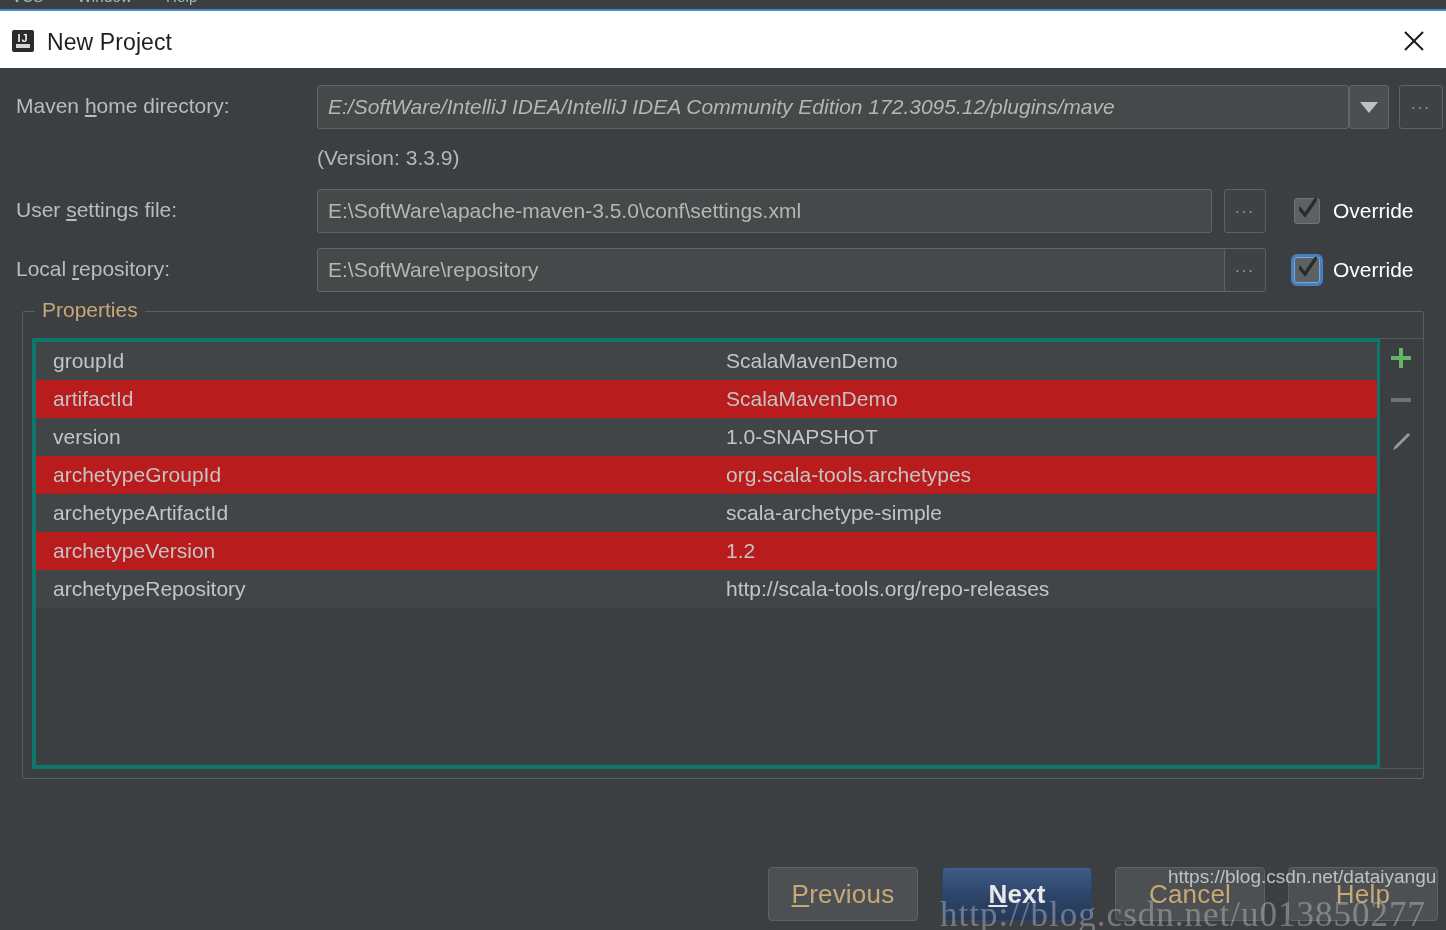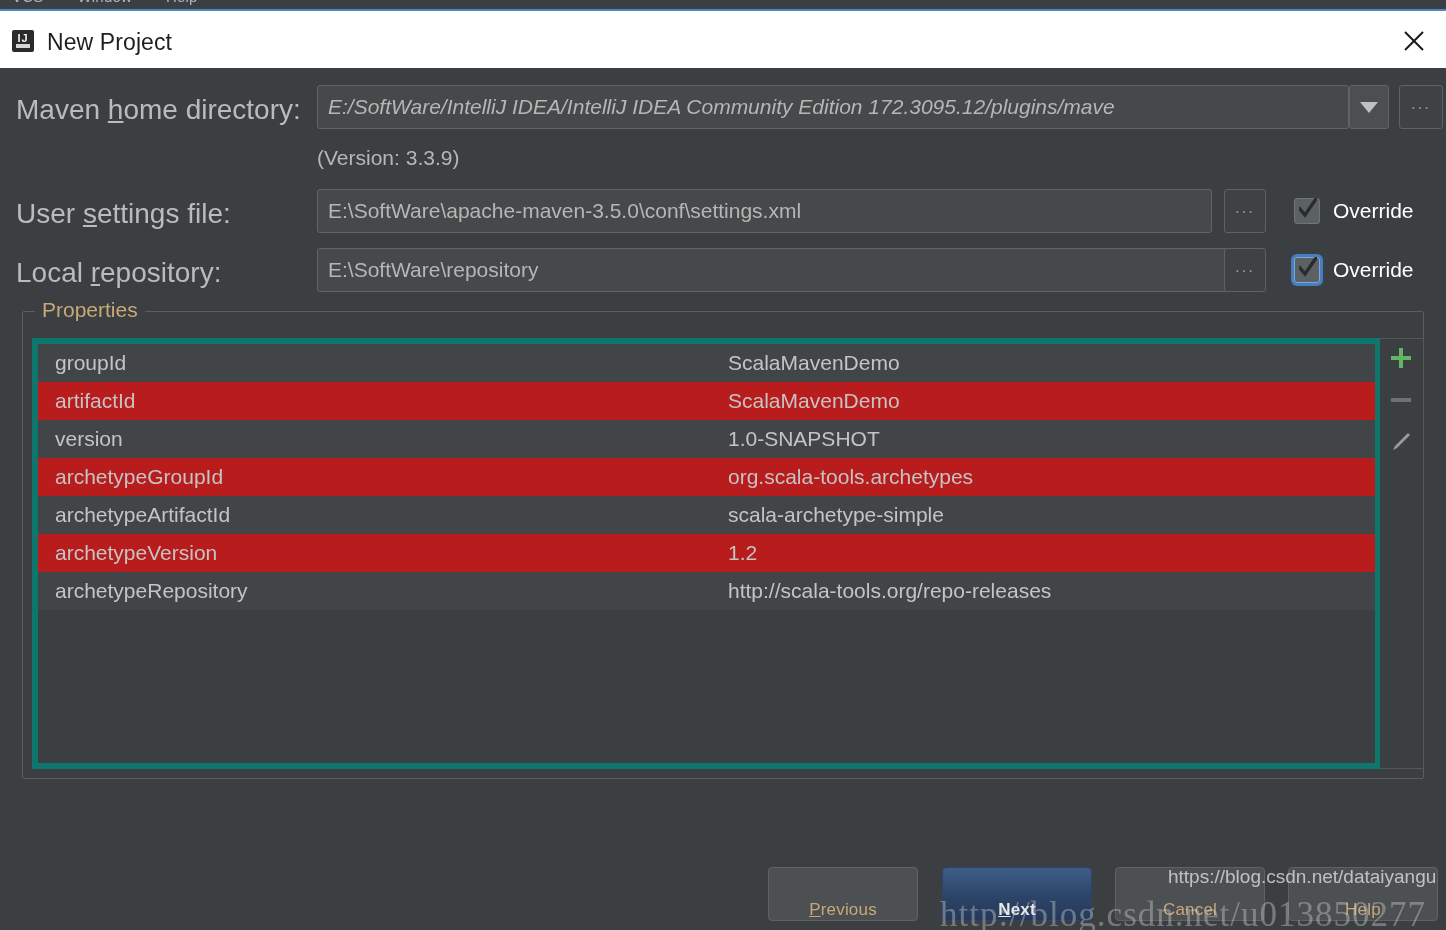--- a/index.html
+++ b/index.html
@@ -101,21 +101,21 @@
   
   .dialog-body {
     position: absolute;
     left: 0; top: 68px;
     width: 1446px; height: 862px;
     background: #3c3f41;
   }
 
   .form-label {
     position: absolute;
-    font-size: 28px;
+    font-size: 21px;
     color: #bbbbbb;
     white-space: nowrap;
   }
   .form-label u { text-decoration: underline; }
 
   .txtfield {
     position: absolute;
     background: #45494a;
     border: 1px solid #646464;
     border-radius: 3px;
@@ -218,21 +218,21 @@
     padding: 0 7px;
     background: #3c3f41;
     font-size: 21px;
     color: #c9a877;
     white-space: nowrap;
   }
 
   .table-wrap {
     position: absolute;
     background: #3c3f41;
-    border: 6px solid #0f766e;
+    border: 4px solid #0f766e;
     box-sizing: border-box;
     overflow: hidden;
   }
   .prop-row {
     position: relative;
     height: 38px;
     display: flex;
     align-items: center;
     box-sizing: border-box;
   }
@@ -271,23 +271,23 @@
     justify-content: center;
     cursor: pointer;
   }
 
   
   .btn {
     position: absolute;
     box-sizing: border-box;
     border-radius: 4px;
     display: flex;
-    align-items: flex-end;
+    align-items: center;
     justify-content: center;
-    font-size: 17px;
+    font-size: 26px;
     letter-spacing: 0.2px;
     cursor: pointer;
     background: #4c5052;
     border: 1px solid #5e6264;
     color: #c9a877;
   }
   .btn u { text-decoration: underline; }
   .btn.default {
     background: linear-gradient(180deg, #3f5d86 0%, #2c4468 55%, #26395a 100%);
     border: 1px solid #2b4368;

